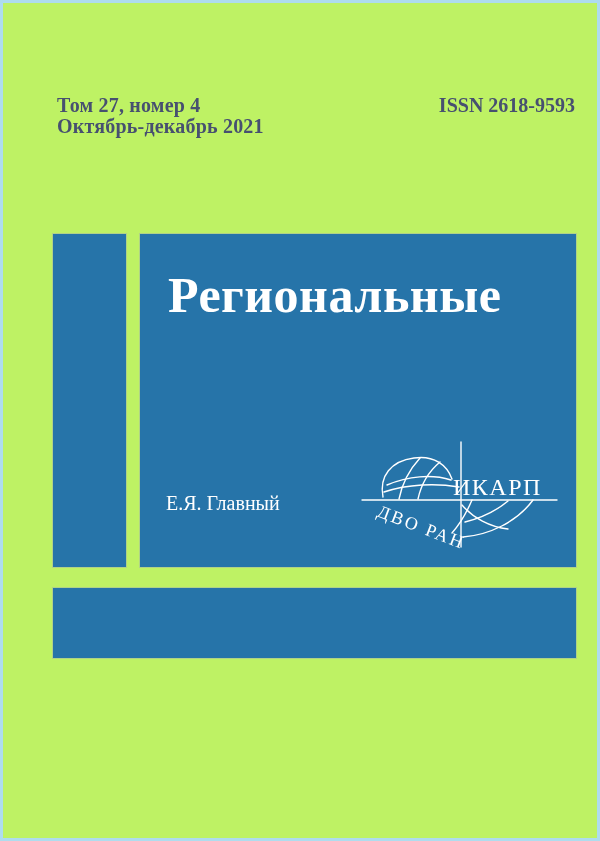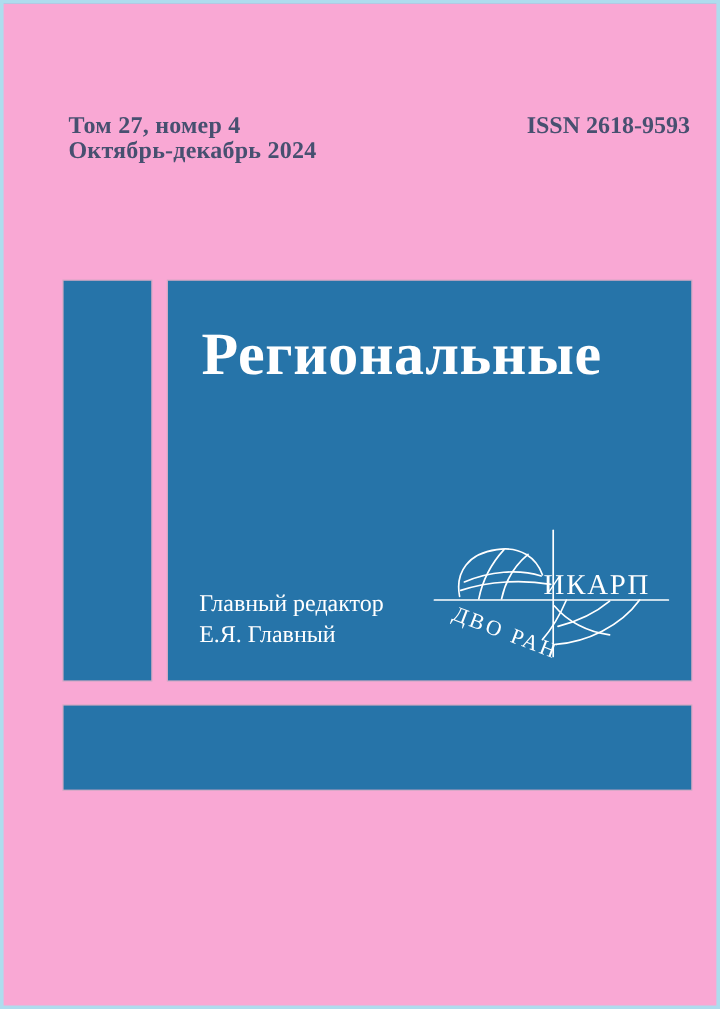--- a/index.html
+++ b/index.html
@@ -2,21 +2,21 @@
 <html><head>
 <meta charset="utf-8">
 <style>
   * { margin: 0; padding: 0; box-sizing: border-box; }
   html, body { background: #e8e8e8; }
   .page {
     position: relative;
     width: 600px;
     height: 841px;
     margin: 0 auto;
-    background: #f9a8d4;
+    background: #bef264;
     font-family: "Liberation Serif", "DejaVu Serif", serif;
     overflow: hidden;
     box-shadow: inset 0 0 0 3px #aedcee, inset 0 3px 0 0 #79c1dc;
   }
   .volume-block {
     position: absolute;
     left: 57px;
     top: 95px;
     font-size: 20px;
     font-weight: bold;
@@ -94,35 +94,34 @@
     box-shadow: 0 0 0 1px rgba(160,170,178,0.45);
   }
 </style>
 </head>
 <body>
 
 <div class="page">
 
   <div class="volume-block">
     <div>Том 27, номер 4</div>
-    <div>Октябрь-декабрь 2024</div>
+    <div>Октябрь-декабрь 2021</div>
   </div>
 
   <div class="issn">ISSN 2618-9593</div>
 
   <div class="left-bar"></div>
 
   <div class="main-panel">
 
     <div class="journal-title">
       <div>Региональные</div>
     </div>
 
     <div class="editor">
-      <div>Главный редактор</div>
       <div>Е.Я. Главный</div>
     </div>
 
     <svg class="logo" viewBox="0 0 218 120" aria-hidden="true">
       <g fill="none" stroke="#ffffff" stroke-width="1.4" stroke-linecap="round">
 
         <line x1="105" y1="8" x2="105" y2="113"></line>
         <line x1="6" y1="66" x2="201" y2="66"></line>
 
         <path d="M 27 63 C 23 42 35 27 58 24 C 78 21 91 31 96 45"></path>

